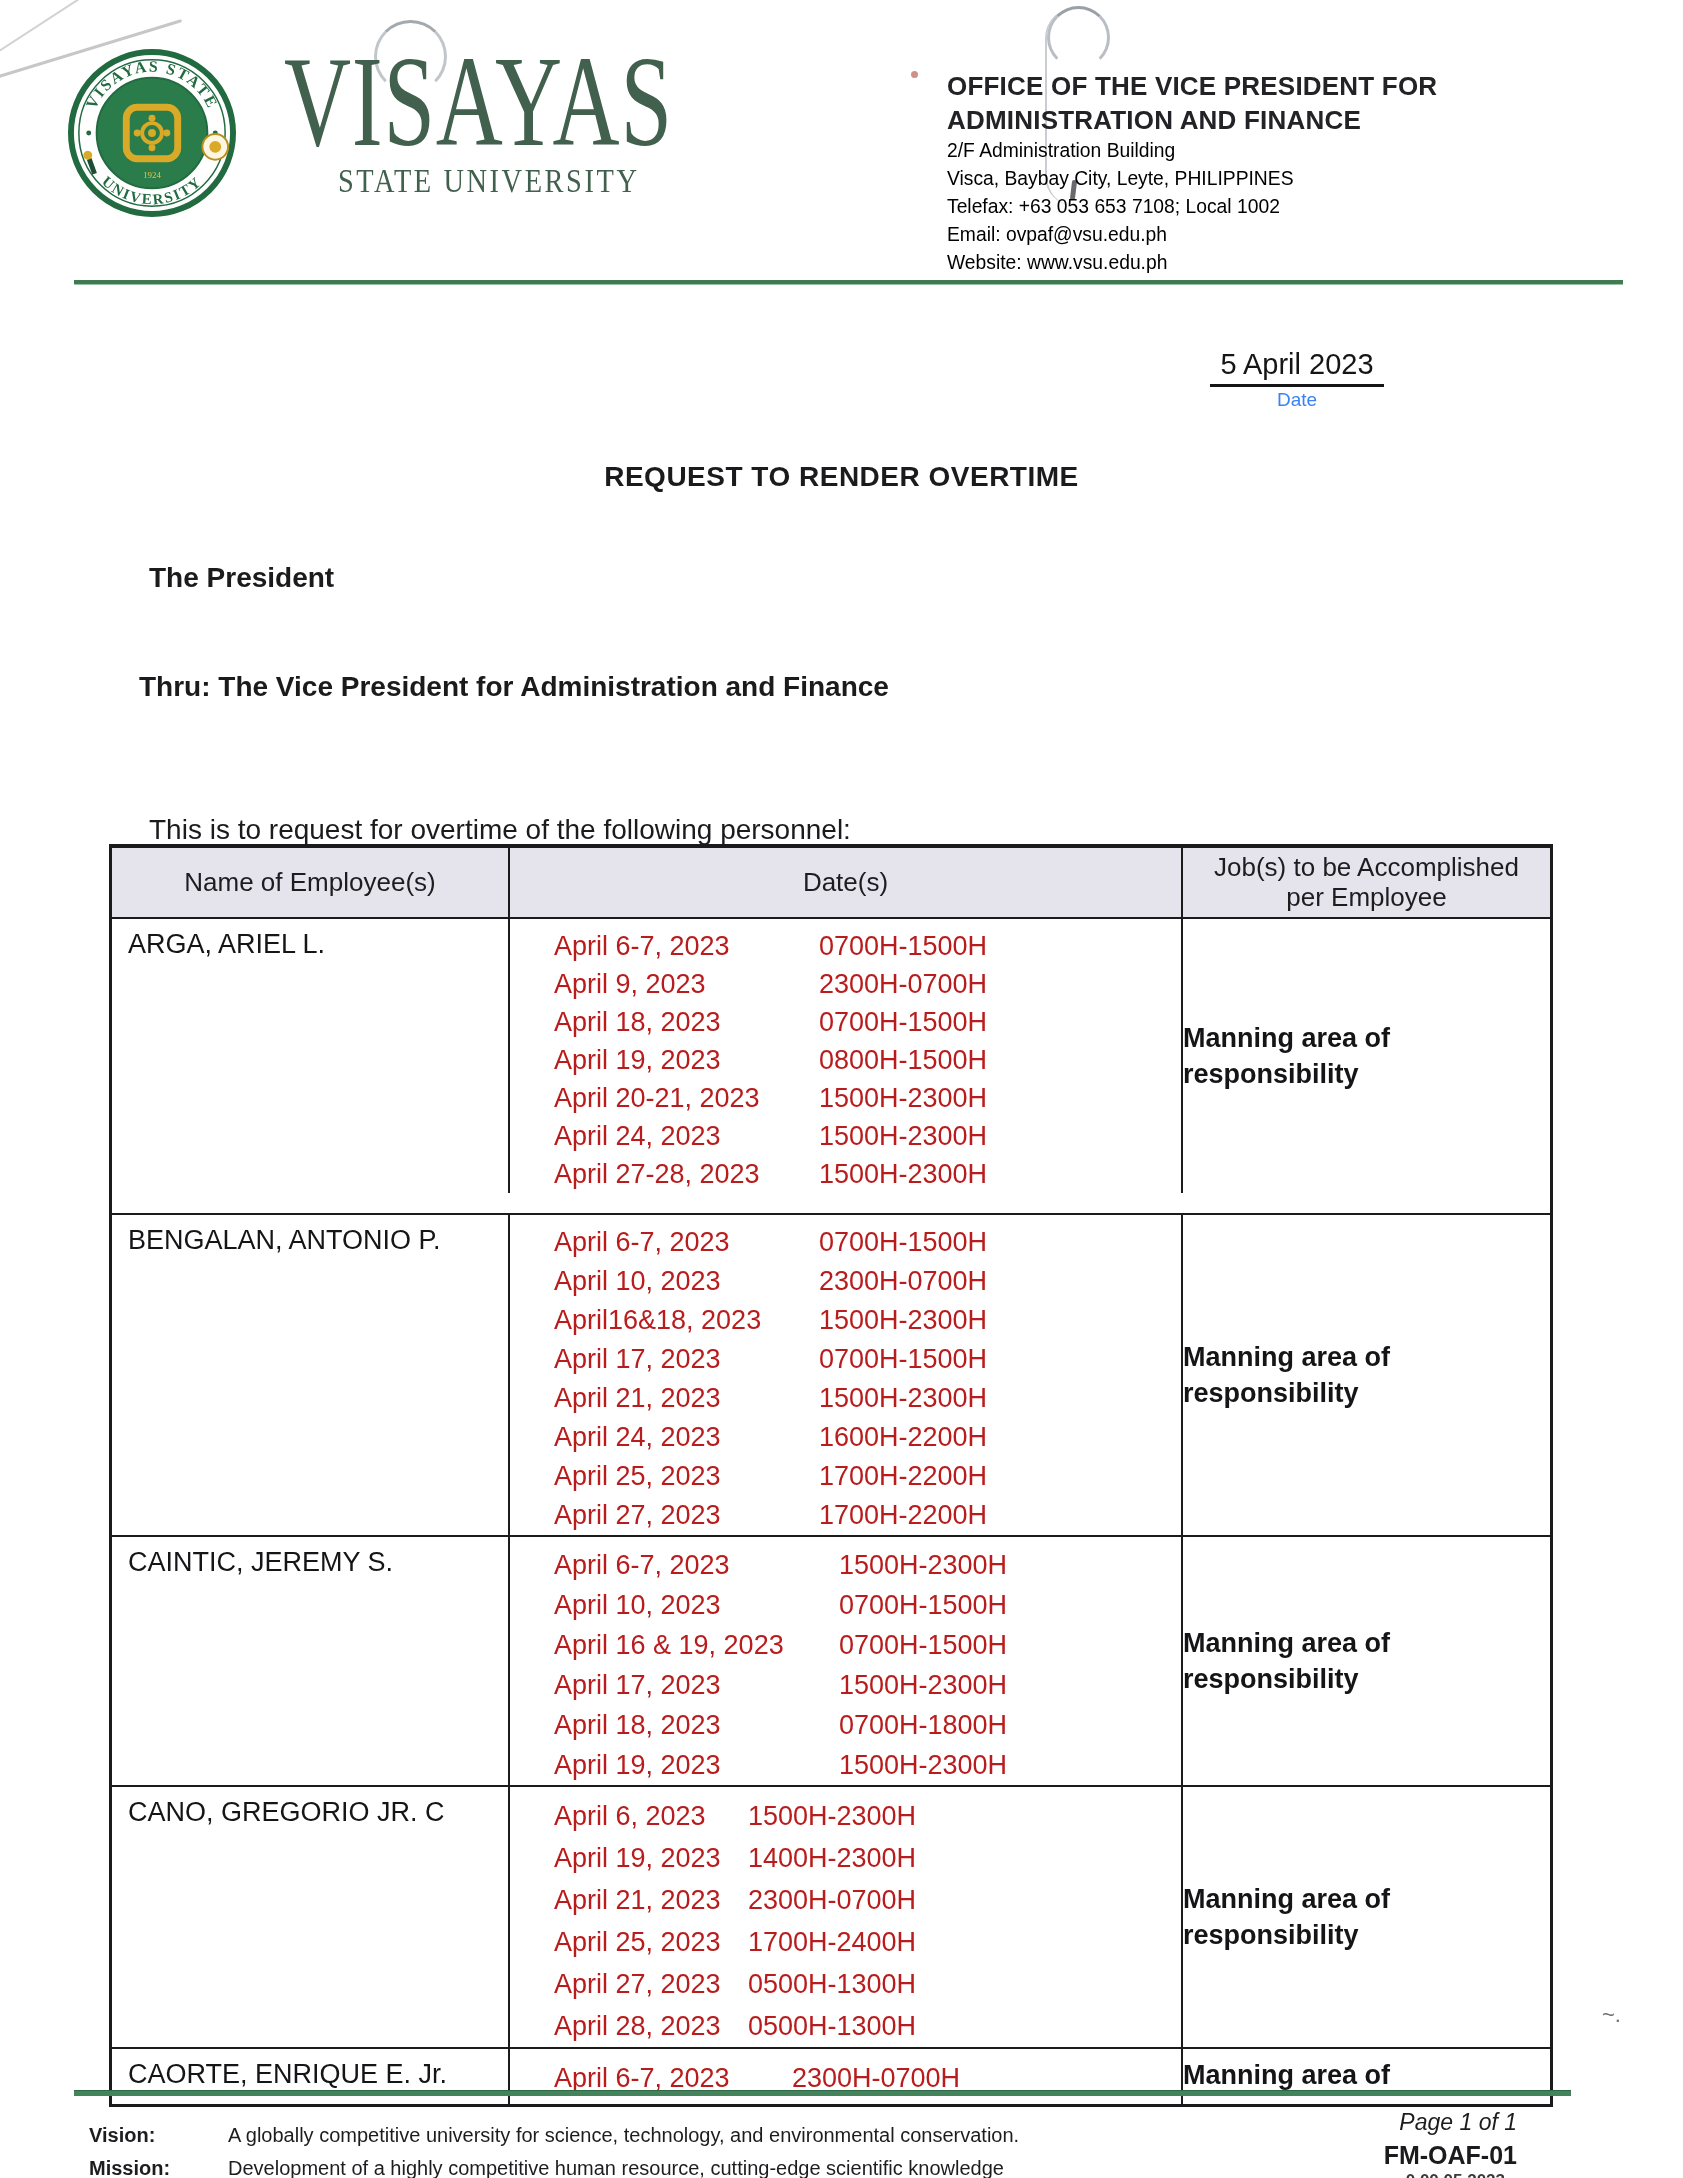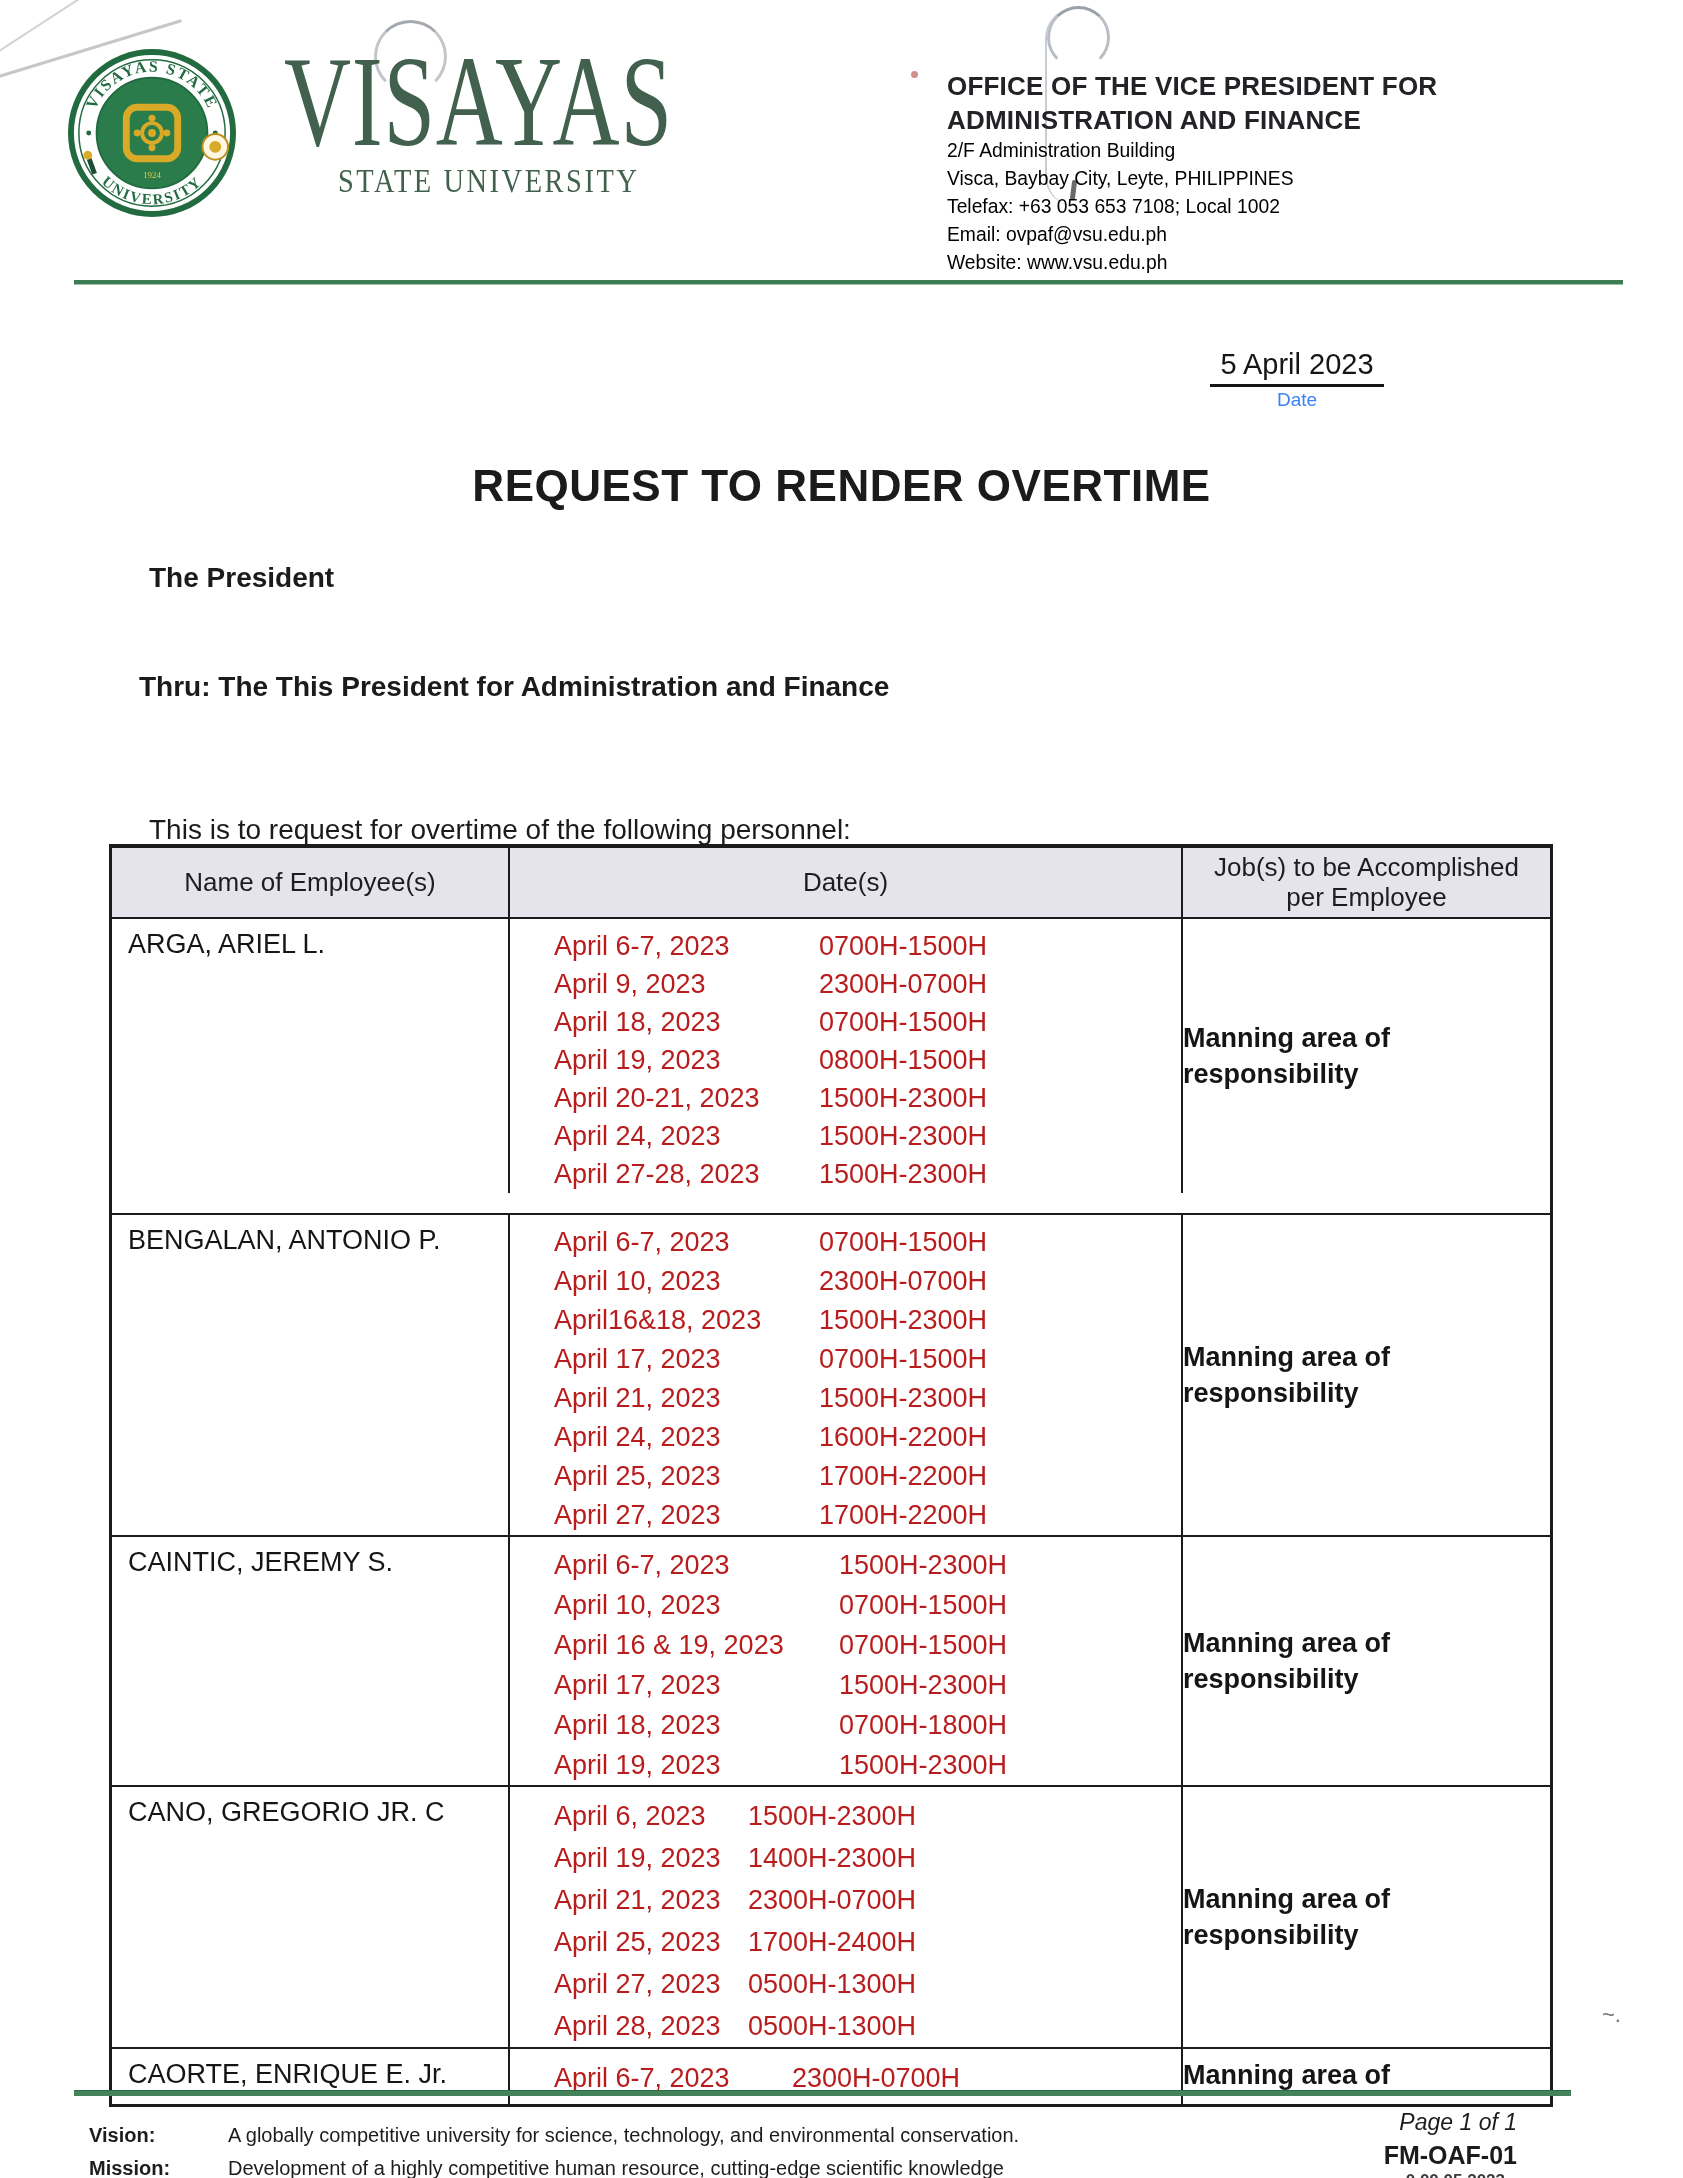--- a/index.html
+++ b/index.html
@@ -43,21 +43,21 @@
   .punch-right-ring{left:1047px;top:6px;width:57px;height:57px;border-radius:50%;background:#fff;
     border:3px solid transparent;border-top-color:#9aa0a8;border-left-color:#b9bec4;border-right-color:#b9bec4;}
   .punch-smudge{left:1071px;top:180px;width:5px;height:20px;background:#6a6a6e;transform:rotate(7deg);border-radius:2px;}
   .red-dot{left:911px;top:71px;width:7px;height:7px;border-radius:50%;background:#b9534a;opacity:.65;}
   .stray-mark{left:1602px;top:2002px;font-size:22px;color:#6f6f73;}
 
   
   .date-block{left:1178px;top:348px;width:238px;text-align:center;}
   .date-value{font-size:29px;color:#151517;border-bottom:3px solid #151517;display:inline-block;padding:0 10px 3px 10px;}
   .date-label{font-size:19px;color:#3b82f6;margin-top:2px;}
-  .doc-title{left:0;top:461px;width:1683px;text-align:center;font-size:44px;font-weight:bold;letter-spacing:0.5px;margin:0;}
+  .doc-title{left:0;top:461px;width:1683px;text-align:center;font-size:28px;font-weight:bold;letter-spacing:0.5px;margin:0;}
   .addressee{left:149px;top:562px;font-size:28px;font-weight:bold;}
   .thru-line{left:139px;top:671px;font-size:28px;font-weight:bold;}
   .intro-line{left:149px;top:778px;font-size:28px;margin-top:36px;}
 
   
   .ot-table{left:109px;top:844px;width:1438px;border:3px solid #1b1b1d;border-top-width:4px;background:#fff;}
   .thead{display:grid;grid-template-columns:396px 673px auto;background:#e5e3ec;border-bottom:2px solid #1b1b1d;}
   .th{min-height:61px;display:flex;align-items:center;justify-content:center;text-align:center;
       font-size:26px;color:#1d1d20;line-height:1.15;padding:4px 20px;}
   .th + .th{border-left:2px solid #1b1b1d;}
@@ -157,21 +157,21 @@
 <div class="abs green-rule"></div>
 
 <div class="abs date-block">
   <div><span class="date-value">5 April 2023</span></div>
   <div class="date-label">Date</div>
 </div>
 
 <h1 class="abs doc-title">REQUEST TO RENDER OVERTIME</h1>
 
 <div class="abs addressee">The President</div>
-<div class="abs thru-line">Thru: The This President for Administration and Finance</div>
+<div class="abs thru-line">Thru: The Vice President for Administration and Finance</div>
 <div class="abs intro-line">This is to request for overtime of the following personnel:</div>
 
 <div class="abs ot-table">
   <div class="thead">
     <div class="th">Name of Employee(s)</div>
     <div class="th">Date(s)</div>
     <div class="th">Job(s) to be Accomplished per Employee</div>
   </div>
   <div id="table-body">
       <div class="trow row-0">

